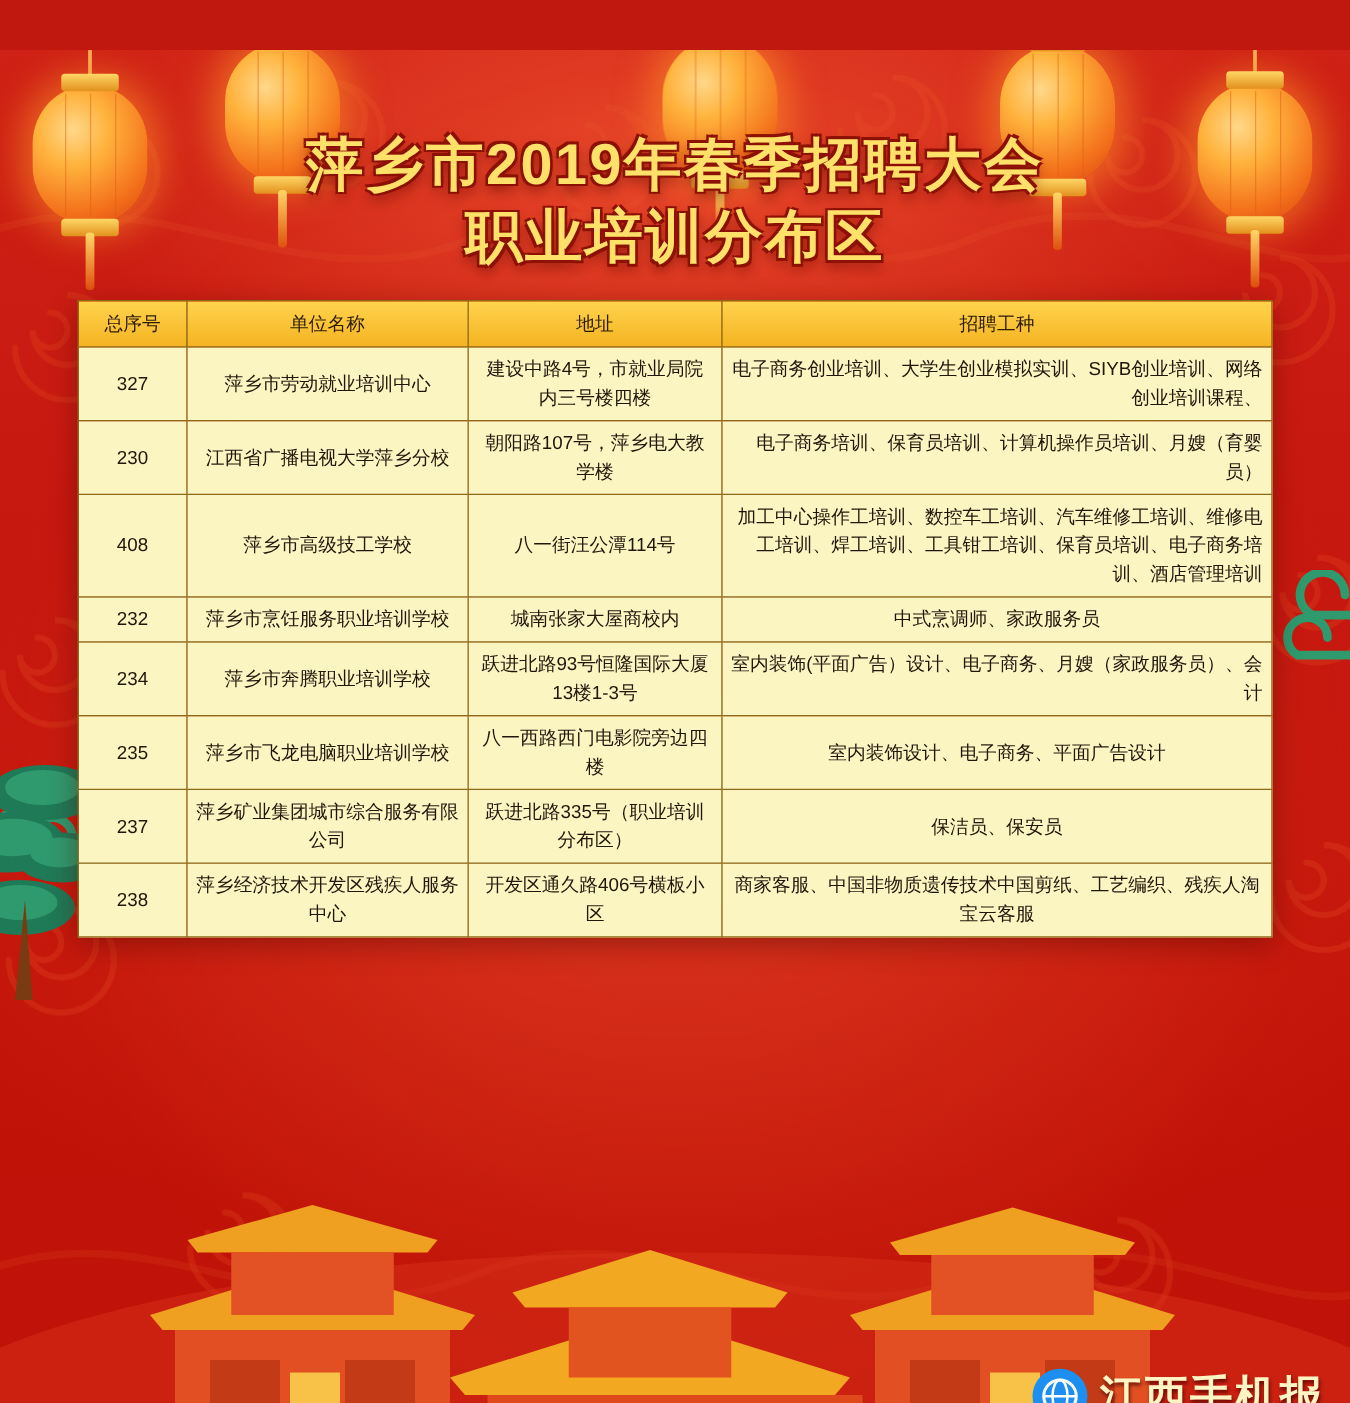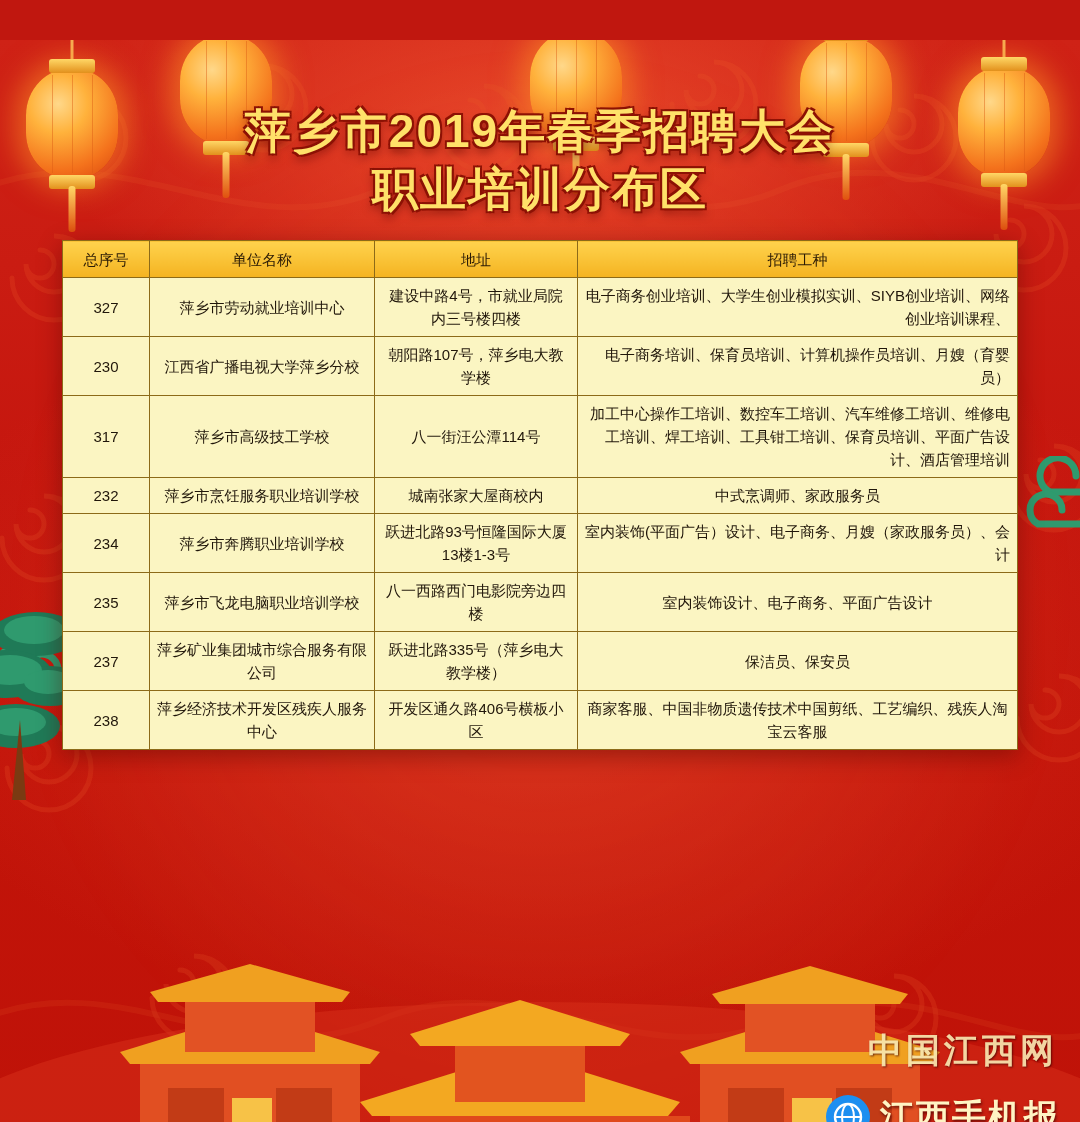--- a/index.html
+++ b/index.html
@@ -366,24 +366,24 @@
           <td class="c-addr">建设中路4号，市就业局院内三号楼四楼</td>
           <td class="c-job">电子商务创业培训、大学生创业模拟实训、SIYB创业培训、网络创业培训课程、</td>
         </tr>
         <tr>
           <td class="c-no">230</td>
           <td class="c-unit">江西省广播电视大学萍乡分校</td>
           <td class="c-addr">朝阳路107号，萍乡电大教学楼</td>
           <td class="c-job">电子商务培训、保育员培训、计算机操作员培训、月嫂（育婴员）</td>
         </tr>
         <tr>
-          <td class="c-no">317</td>
+          <td class="c-no">408</td>
           <td class="c-unit">萍乡市高级技工学校</td>
           <td class="c-addr">八一街汪公潭114号</td>
-          <td class="c-job">加工中心操作工培训、数控车工培训、汽车维修工培训、维修电工培训、焊工培训、工具钳工培训、保育员培训、平面广告设计、酒店管理培训</td>
+          <td class="c-job">加工中心操作工培训、数控车工培训、汽车维修工培训、维修电工培训、焊工培训、工具钳工培训、保育员培训、电子商务培训、酒店管理培训</td>
         </tr>
         <tr>
           <td class="c-no">232</td>
           <td class="c-unit">萍乡市烹饪服务职业培训学校</td>
           <td class="c-addr">城南张家大屋商校内</td>
           <td class="c-job center">中式烹调师、家政服务员</td>
         </tr>
         <tr>
           <td class="c-no">234</td>
           <td class="c-unit">萍乡市奔腾职业培训学校</td>
@@ -392,21 +392,21 @@
         </tr>
         <tr>
           <td class="c-no">235</td>
           <td class="c-unit">萍乡市飞龙电脑职业培训学校</td>
           <td class="c-addr">八一西路西门电影院旁边四楼</td>
           <td class="c-job center">室内装饰设计、电子商务、平面广告设计</td>
         </tr>
         <tr>
           <td class="c-no">237</td>
           <td class="c-unit">萍乡矿业集团城市综合服务有限公司</td>
-          <td class="c-addr">跃进北路335号（萍乡电大教学楼）</td>
+          <td class="c-addr">跃进北路335号（职业培训分布区）</td>
           <td class="c-job center">保洁员、保安员</td>
         </tr>
         <tr>
           <td class="c-no">238</td>
           <td class="c-unit">萍乡经济技术开发区残疾人服务中心</td>
           <td class="c-addr">开发区通久路406号横板小区</td>
           <td class="c-job center">商家客服、中国非物质遗传技术中国剪纸、工艺编织、残疾人淘宝云客服</td>
         </tr>
       </tbody>
     </table>
@@ -441,21 +441,20 @@
       <rect x="745" y="102" width="130" height="48" fill="#e25224"></rect>
       <rect x="700" y="162" width="220" height="98" fill="#e14f22"></rect>
       <rect x="728" y="186" width="56" height="74" fill="#c23b16"></rect>
       <rect x="836" y="186" width="56" height="74" fill="#c23b16"></rect>
       <rect x="792" y="196" width="40" height="64" fill="#f7c247"></rect>
     </g>
 
     <rect x="0" y="230" width="1080" height="30" fill="#d4330f" opacity="0.75"></rect>
   </svg>
 
-  <div class="wm">中国江西网</div>
 
   <div class="logo-bar">
     <span class="logo-mark">
       <svg width="30" height="30" viewBox="0 0 30 30">
         <circle cx="15" cy="15" r="13" fill="none" stroke="#ffffff" stroke-width="2.4"></circle>
         <ellipse cx="15" cy="15" rx="6" ry="13" fill="none" stroke="#ffffff" stroke-width="2"></ellipse>
         <line x1="2" y1="15" x2="28" y2="15" stroke="#ffffff" stroke-width="2"></line>
       </svg>
     </span>
     <span class="logo-text">江西手机报</span>

